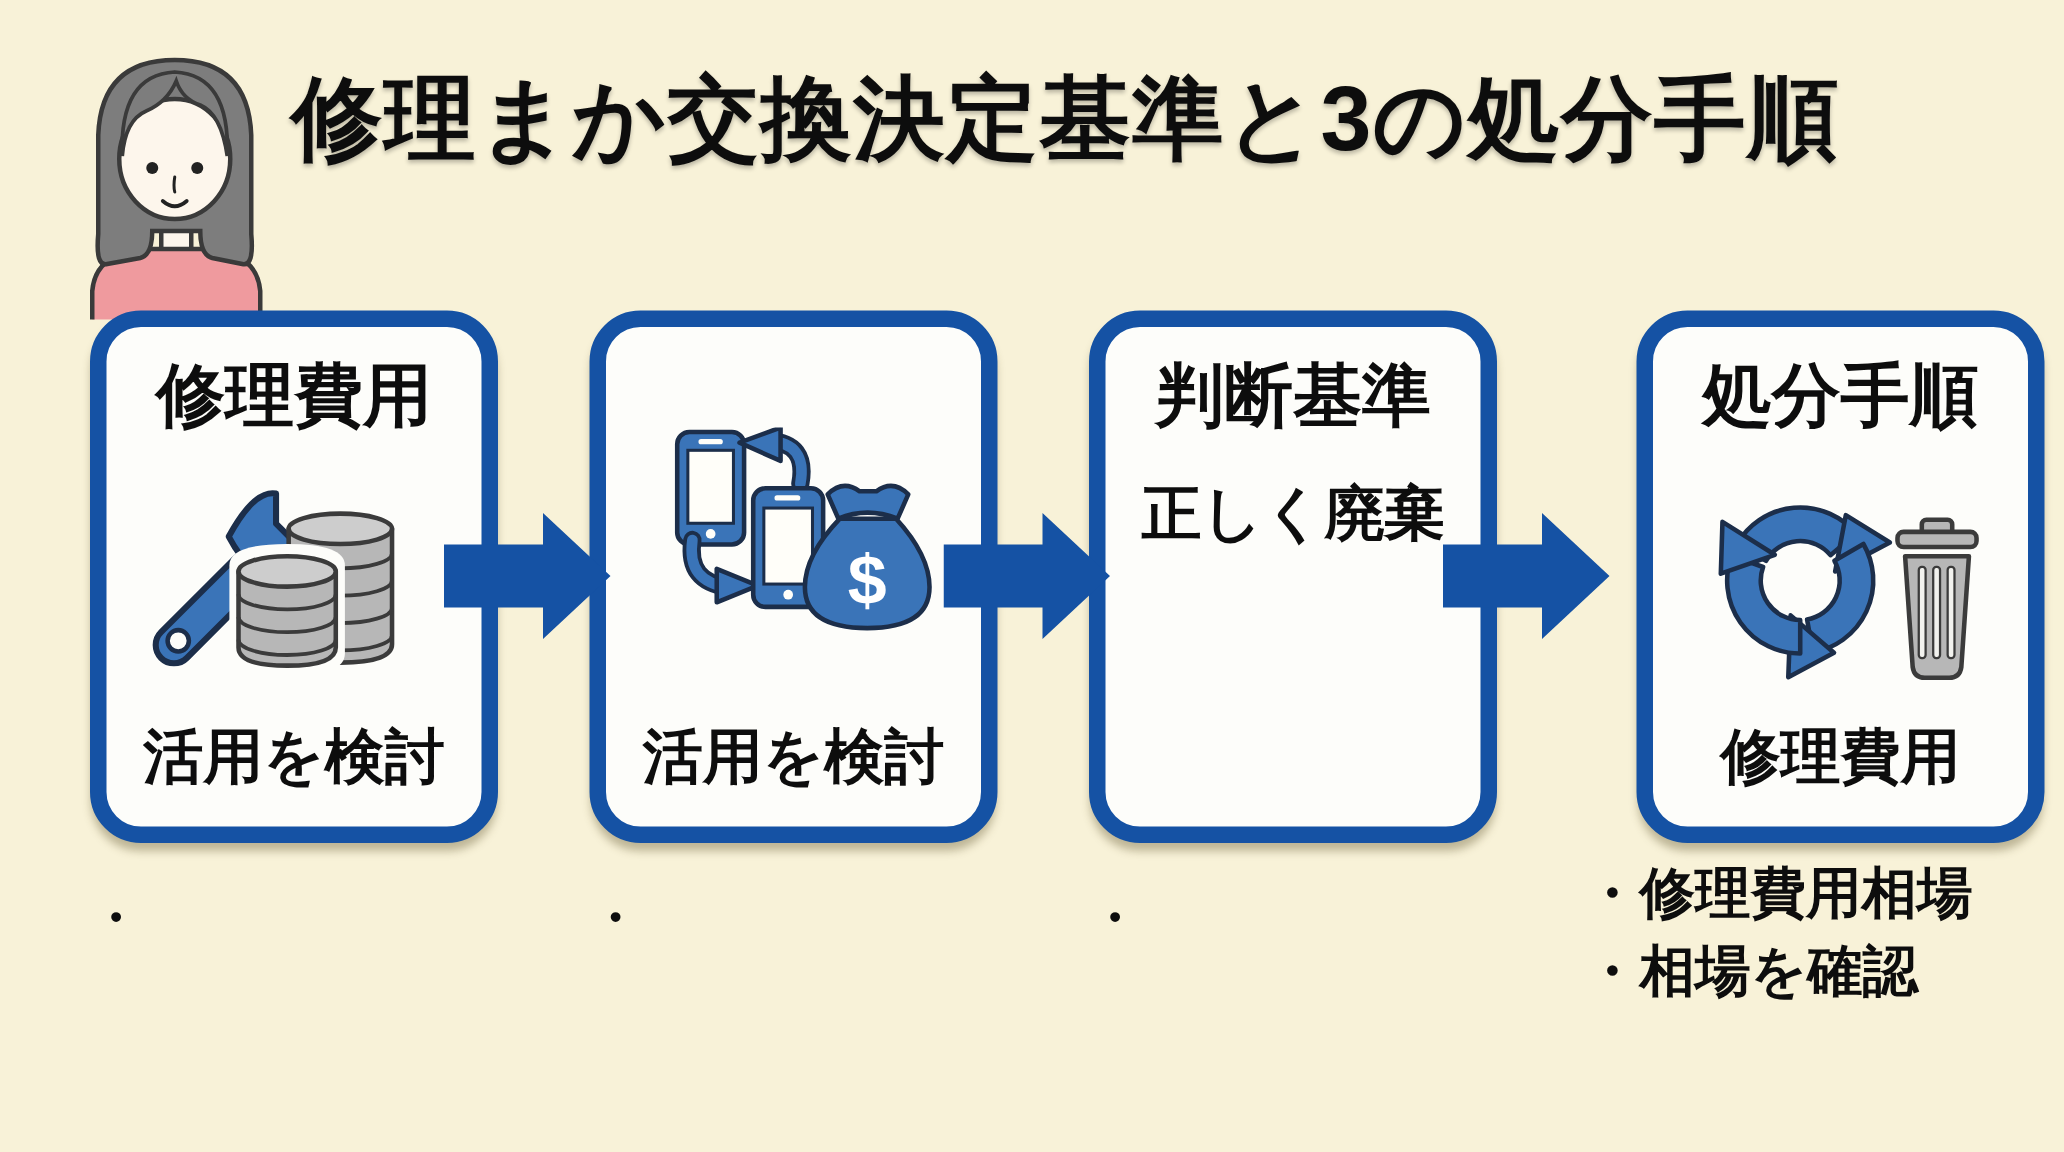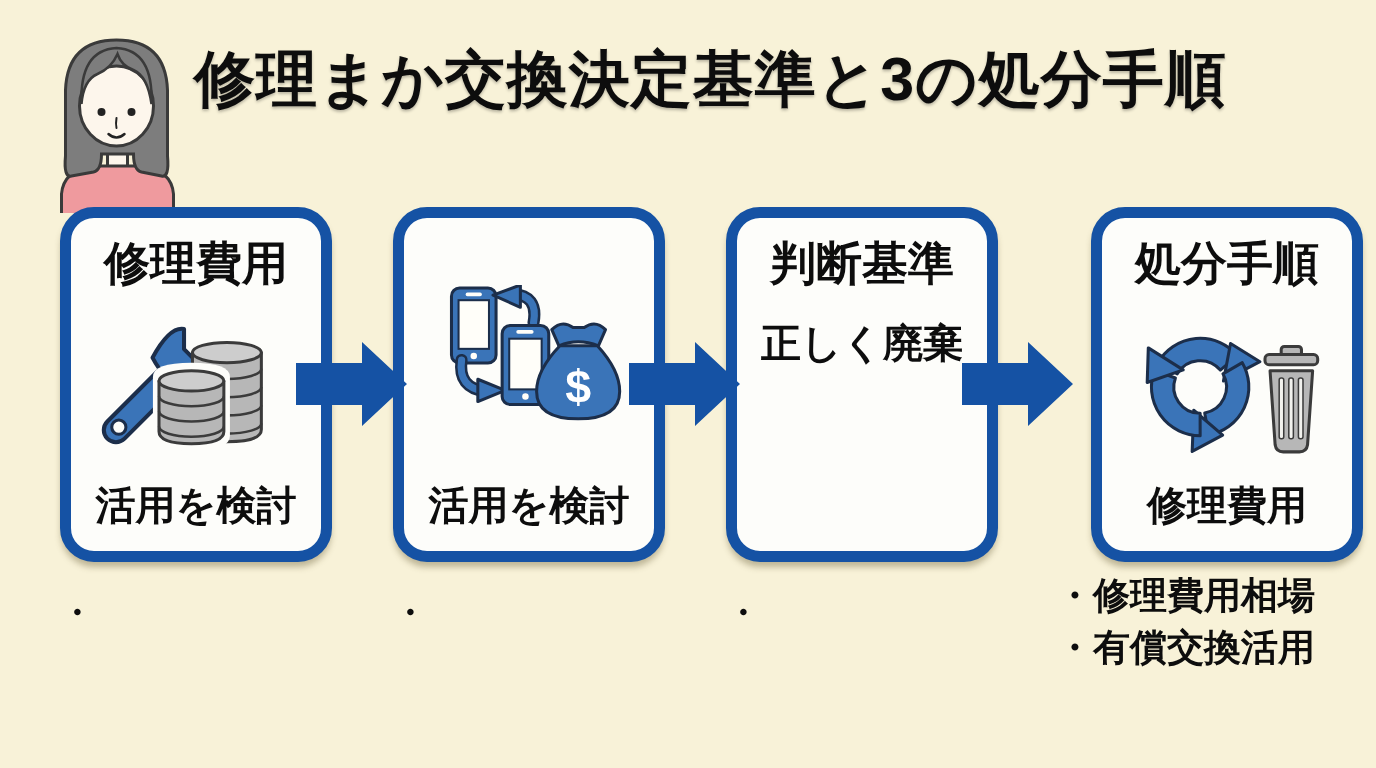--- a/index.html
+++ b/index.html
@@ -188,14 +188,14 @@
 <svg class="flow-arrow arrow-3" viewBox="0 0 113 86">
   <polygon points="0,22 66,22 66,1 111,43 66,85 66,64 0,64" fill="var(--accent,#1552a4)"></polygon>
 </svg>
 
 <div class="note-dot dot-1">・</div>
 <div class="note-dot dot-2">・</div>
 <div class="note-dot dot-3">・</div>
 
 <div class="notes-list">
   <div class="note-line">・修理費用相場</div>
-  <div class="note-line">・有償交換活用</div>
+  <div class="note-line">・相場を確認</div>
 </div>
 
 </body></html>

